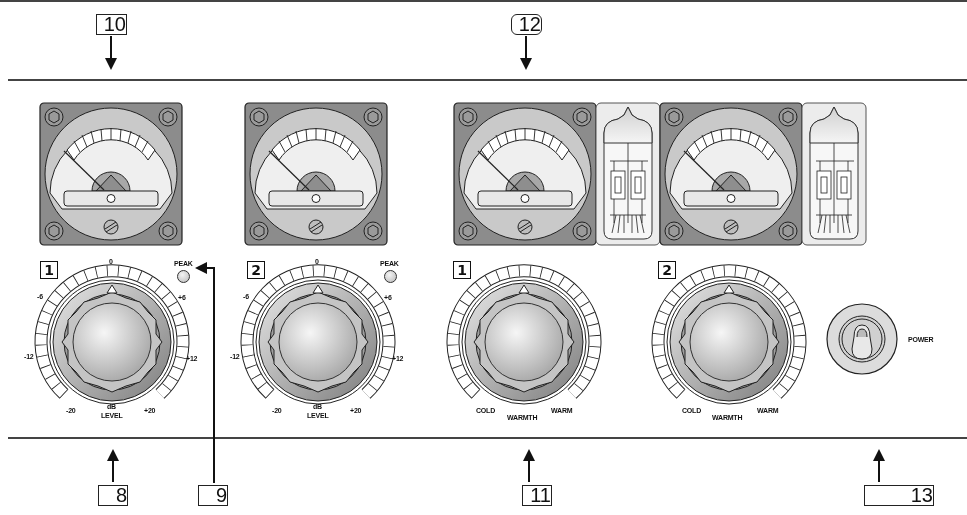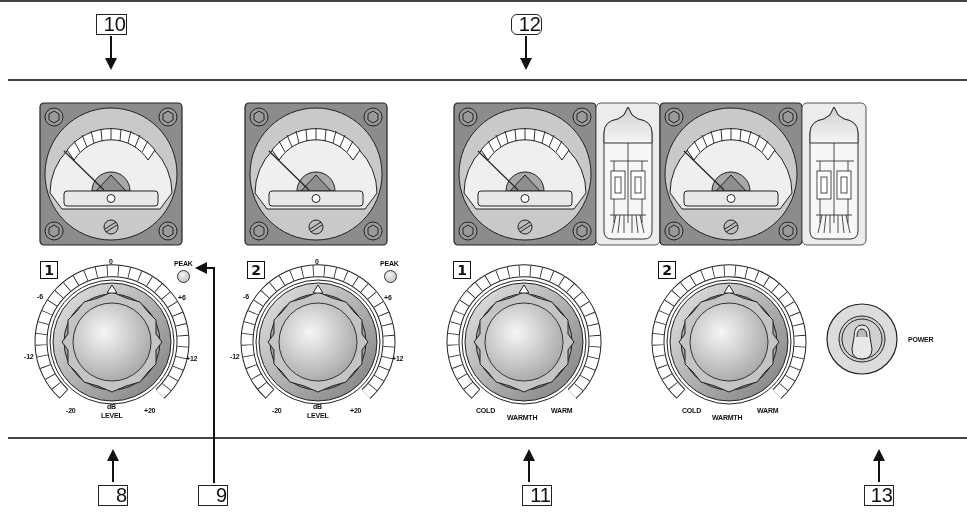--- a/index.html
+++ b/index.html
@@ -39,21 +39,21 @@
 <div class="arrow-h" style="left:205px;top:267px;width:9px;"></div>
 <div class="arrow-v" style="left:213px;top:267px;height:216px;"></div>
 <div class="callout" style="left:198px;top:485px;width:28px;">9</div>
 
 <div class="tri-up" style="left:523px;top:449px;"></div>
 <div class="arrow-v" style="left:528px;top:460px;height:22px;"></div>
 <div class="callout" style="left:514px;top:485px;width:28px;margin-left:8px;">11</div>
 
 <div class="tri-up" style="left:873px;top:449px;"></div>
 <div class="arrow-v" style="left:878px;top:460px;height:22px;"></div>
-<div class="callout" style="left:864px;top:485px;width:28px;">13</div>
+<div class="callout" style="left:864px;top:485px;width:28px;padding-left:40px;">13</div>
 
 <svg width="0" height="0" style="position:absolute">
   <defs>
     <radialGradient id="knobGrad" cx="40%" cy="38%" r="65%">
       <stop offset="0%" stop-color="#f6f6f6"></stop>
       <stop offset="100%" stop-color="#a9a9a9"></stop>
     </radialGradient>
     <linearGradient id="ringGrad" x1="0" y1="0" x2="1" y2="1">
       <stop offset="0%" stop-color="#e6e6e6"></stop>
       <stop offset="100%" stop-color="#7d7d7d"></stop>

